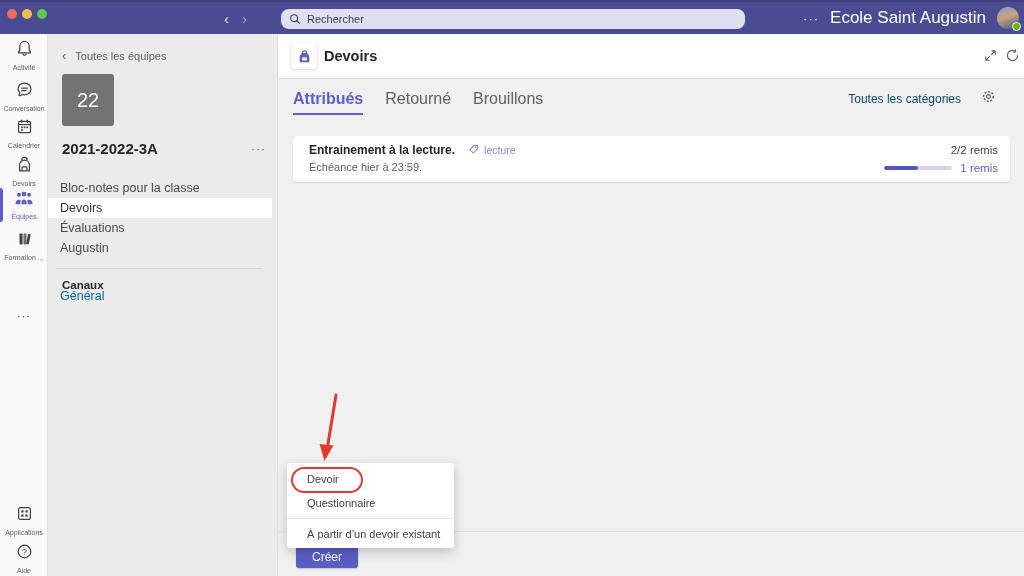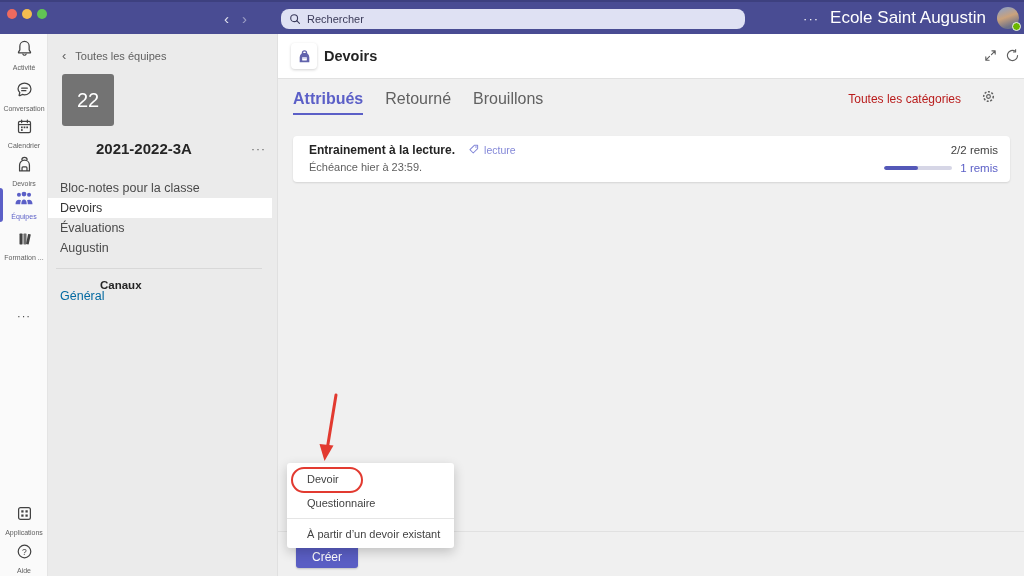--- a/index.html
+++ b/index.html
@@ -41,45 +41,45 @@
   
   .sidebar { position:absolute; left:48px; top:34px; width:230px; height:542px; background:#ebebeb;
              border-right:1px solid #e0e0e0; }
   .back-row { position:absolute; left:14px; top:14px; display:flex; align-items:center; gap:9px;
               font-size:11px; color:#616161; }
   .back-row .chev { font-size:13px; }
   .team-avatar { position:absolute; left:14px; top:40px; width:52px; height:52px; background:#737373;
                  border-radius:3px; color:#fff; font-size:20px; display:flex; align-items:center; justify-content:center; }
   .team-row { position:absolute; left:14px; top:106px; width:204px; display:flex; align-items:center;
               justify-content:space-between; }
-  .team-name { font-size:15px; font-weight:bold; color:#252525;margin-left:34px; }
+  .team-name { font-size:15px; font-weight:bold; color:#252525; }
   .team-dots { font-size:12px; color:#616161; letter-spacing:1px; }
   .side-item { position:absolute; left:0; right:0; height:20px; display:flex; align-items:center;
                padding-left:12px; font-size:12.5px; color:#4a4a4a; }
   .side-item.selected { background:#ffffff; right:5px; color:#343434; }
   .side-divider { position:absolute; left:8px; top:234px; width:206px; height:1px; background:#d8d8d8; }
   .channels-header { position:absolute; left:14px; top:241px; height:20px; display:flex; align-items:center;
-                     font-size:11.5px; font-weight:bold; color:#252525;margin-left:38px; }
+                     font-size:11.5px; font-weight:bold; color:#252525; }
 
   
   .main { position:absolute; left:278px; top:34px; width:746px; height:542px; background:#f0f0f0; }
   .main-header { position:absolute; left:0; top:0; width:746px; height:44px; background:#ffffff; }
   .app-tile { position:absolute; left:13px; top:9px; width:26px; height:26px; background:#fff; border-radius:4px;
               box-shadow:0 1px 3px rgba(0,0,0,.18); display:flex; align-items:center; justify-content:center; }
   .main-title { position:absolute; left:46px; top:0; height:44px; display:flex; align-items:center;
                 font-size:14.5px; font-weight:bold; color:#242424; }
   .hdr-icon { position:absolute; top:14px; cursor:pointer; }
   .hdr-divider { position:absolute; left:0; top:44px; width:746px; height:1px; background:#e1e1e1; }
 
   .tabs-row { position:absolute; left:15px; top:44px; height:41px; display:flex; align-items:center; gap:22px; }
   .tab { font-size:16px; color:#616161; padding-bottom:0; }
   .tab.selected { color:#5b5fc7; font-weight:bold; border-bottom:2px solid #5b5fc7; padding-bottom:5px;
                   margin-bottom:-7px; }
   .filter-row { position:absolute; right:28px; top:44px; height:41px; display:flex; align-items:center; gap:20px; }
-  .filter-label { font-size:12px; color:#b91c1c; }
+  .filter-label { font-size:12px; color:#0c4a6e; }
 
   .card { position:absolute; left:15px; top:102px; width:717px; height:46px; background:#fff; border-radius:4px;
           box-shadow:0 1px 2px rgba(0,0,0,.12); display:flex; justify-content:space-between;
           padding:7px 12px 7px 16px; }
   .card-title-row { display:flex; align-items:center; }
   .card-title { font-size:12px; font-weight:bold; color:#242424; }
   .tag-wrap { display:flex; align-items:flex-start; gap:5px; margin-left:13px; }
   .tag-label { font-size:10.5px; color:#8488d8; }
   .card-due { font-size:11px; color:#616161; margin-top:4px; }
   .card-right { display:flex; flex-direction:column; align-items:flex-end; justify-content:center; gap:6px; }

